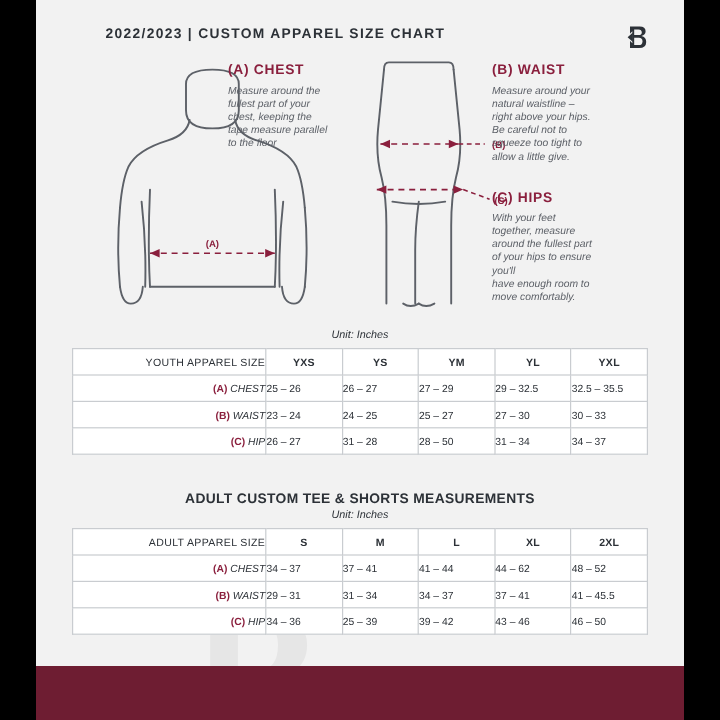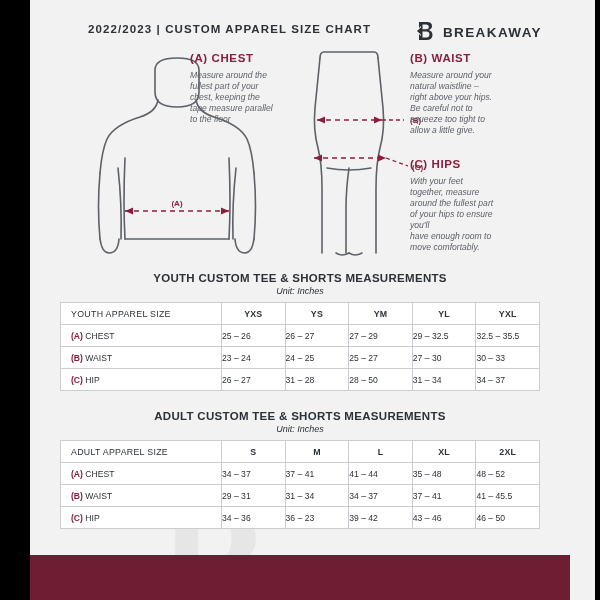--- a/index.html
+++ b/index.html
@@ -20,21 +20,20 @@
     background: #000;
   }
   .sheet {
     position: absolute;
     left: 30px;
     top: 0px;
     width: 540px;
     height: 600px;
     background: #f2f2f2;
     overflow: hidden;
-    padding-left: 25px;
   }
   .watermark {
     position: absolute;
     left: 130px;
     top: 430px;
     font-size: 150px;
     font-weight: 700;
     color: #e6e6e6;
     font-family: "Liberation Serif", serif;
     letter-spacing: 2px;
@@ -140,39 +139,40 @@
     table-layout: fixed;
   }
   th, td {
     border: 1px solid #c9ccd0;
     height: 21px;
     font-size: 8.6px;
     color: #2c3137;
     padding: 0;
   }
   th.rowhead, td.rowhead {
-    text-align: left;
+    text-align: right;
     padding-left: 10px;
     width: 150px;
   }
   th {
     font-weight: 700;
     font-size: 8.8px;
     letter-spacing: .2px;
   }
   th.rowhead {
     font-weight: 400;
     letter-spacing: .3px;
   }
   td.rowhead .tag {
     color: #8a1f3d;
     font-weight: 700;
   }
   td.rowhead .what {
     color: #2c3137;
+    font-style: italic;
   }
 </style>
 </head>
 <body>
 
 <div class="page">
   <div class="sheet">
 
     <div class="watermark">B</div>
 
@@ -180,21 +180,20 @@
       <div class="header-title">2022/2023  |  CUSTOM APPAREL SIZE CHART</div>
       <div class="brand">
         <svg class="brand-mark" viewBox="0 0 22 24">
           <polygon points="11,0 19,5 19,19 11,24 3,19 3,5" fill="none"></polygon>
           <path d="M5 2 L13 2 Q18 2 18 6 Q18 9 14.5 10 Q18.5 11 18.5 15 Q18.5 20 12.5 20 L5 20 Z" fill="#2c3137"></path>
           <path d="M8.5 4.5 L12 4.5 Q14.8 4.5 14.8 7 Q14.8 9.2 12 9.2 L8.5 9.2 Z" fill="#f2f2f2"></path>
           <path d="M8.5 11.5 L12.4 11.5 Q15.4 11.5 15.4 14.5 Q15.4 17.5 12.4 17.5 L8.5 17.5 Z" fill="#f2f2f2"></path>
           <path d="M2 11 L7 6 L7 16 Z" fill="#f2f2f2"></path>
           <path d="M3 11 L7.4 7 L7.4 15 Z" fill="#2c3137"></path>
         </svg>
-        <div class="brand-name">BREAKAWAY</div>
       </div>
     </div>
 
     <div class="diagram">
       <svg width="540" height="220" viewBox="0 0 540 220">
 
         <g stroke="#5d6168" stroke-width="1.6" fill="none" stroke-linecap="round">
 
           <path d="M125 22 q0 -12 22 -12 q22 0 22 12 l0 22 q0 15 -22 15 q-22 0 -22 -15 z"></path>
 
@@ -275,21 +274,20 @@
           <tspan x="380" dy="11">around the fullest part</tspan>
           <tspan x="380" dy="11">of your hips to ensure</tspan>
           <tspan x="380" dy="11">you'll</tspan>
           <tspan x="380" dy="11">have enough room to</tspan>
           <tspan x="380" dy="11">move comfortably.</tspan>
         </text>
       </svg>
     </div>
 
     <div class="section" style="top:272px;">
-      <div class="sec-title">YOUTH CUSTOM TEE &amp; SHORTS MEASUREMENTS</div>
       <div class="sec-sub">Unit: Inches</div>
       <table>
         <thead>
           <tr>
             <th class="rowhead">YOUTH APPAREL SIZE</th>
             <th>YXS</th>
             <th>YS</th>
             <th>YM</th>
             <th>YL</th>
             <th>YXL</th>
@@ -349,41 +347,41 @@
         </thead>
         <tbody>
           <tr>
             <td class="rowhead">
               <span class="tag">(A)</span>
               <span class="what">CHEST</span>
             </td>
             <td>34 – 37</td>
             <td>37 – 41</td>
             <td>41 – 44</td>
-            <td>35 – 48</td>
+            <td>44 – 62</td>
             <td>48 – 52</td>
           </tr>
           <tr>
             <td class="rowhead">
               <span class="tag">(B)</span>
               <span class="what">WAIST</span>
             </td>
             <td>29 – 31</td>
             <td>31 – 34</td>
             <td>34 – 37</td>
             <td>37 – 41</td>
             <td>41 – 45.5</td>
           </tr>
           <tr>
             <td class="rowhead">
               <span class="tag">(C)</span>
               <span class="what">HIP</span>
             </td>
             <td>34 – 36</td>
-            <td>36 – 23</td>
+            <td>25 – 39</td>
             <td>39 – 42</td>
             <td>43 – 46</td>
             <td>46 – 50</td>
           </tr>
         </tbody>
       </table>
     </div>
 
     <div class="footer-bar"></div>
   </div>

